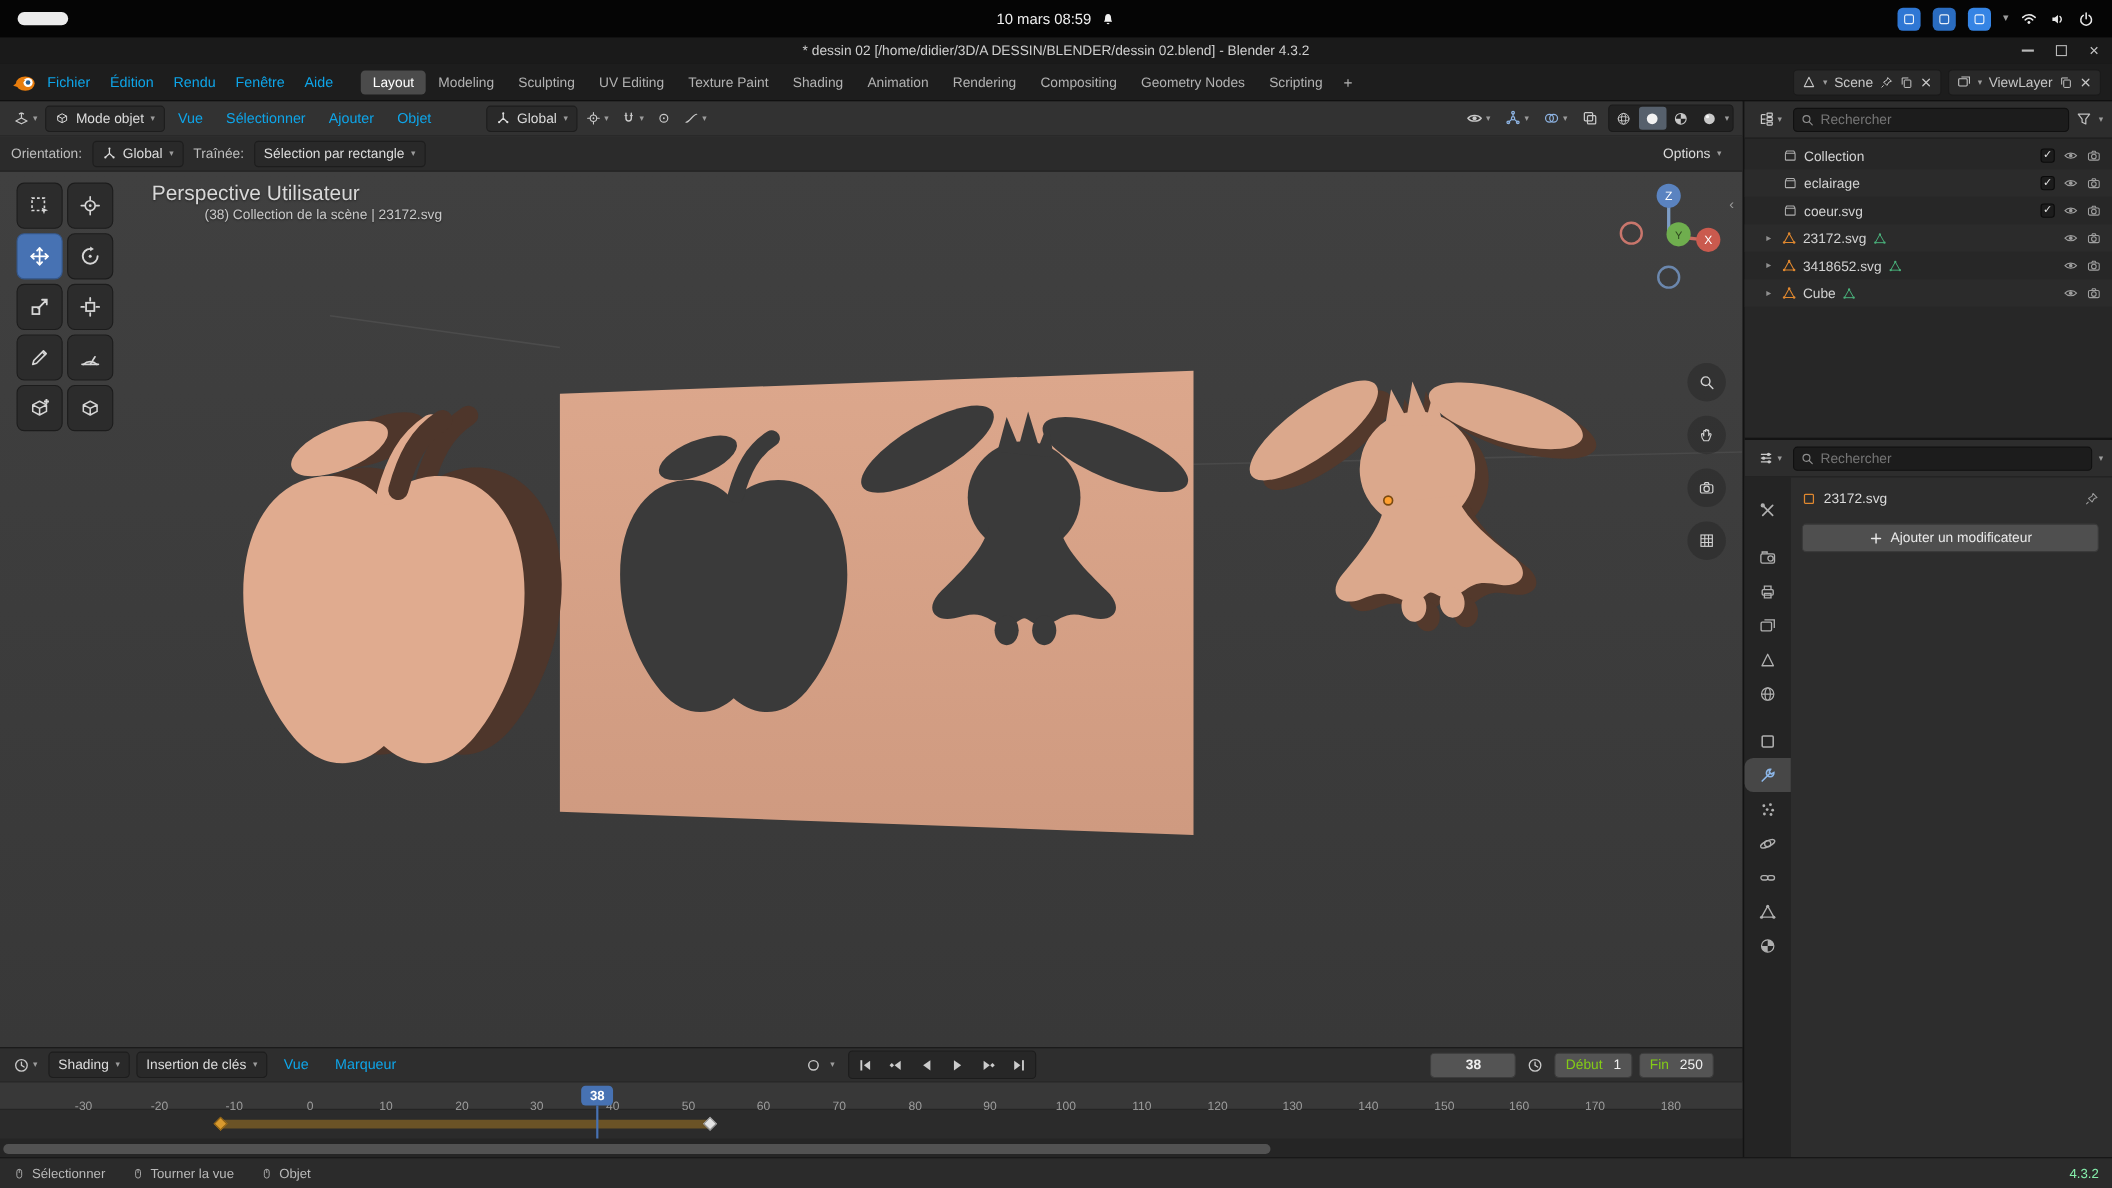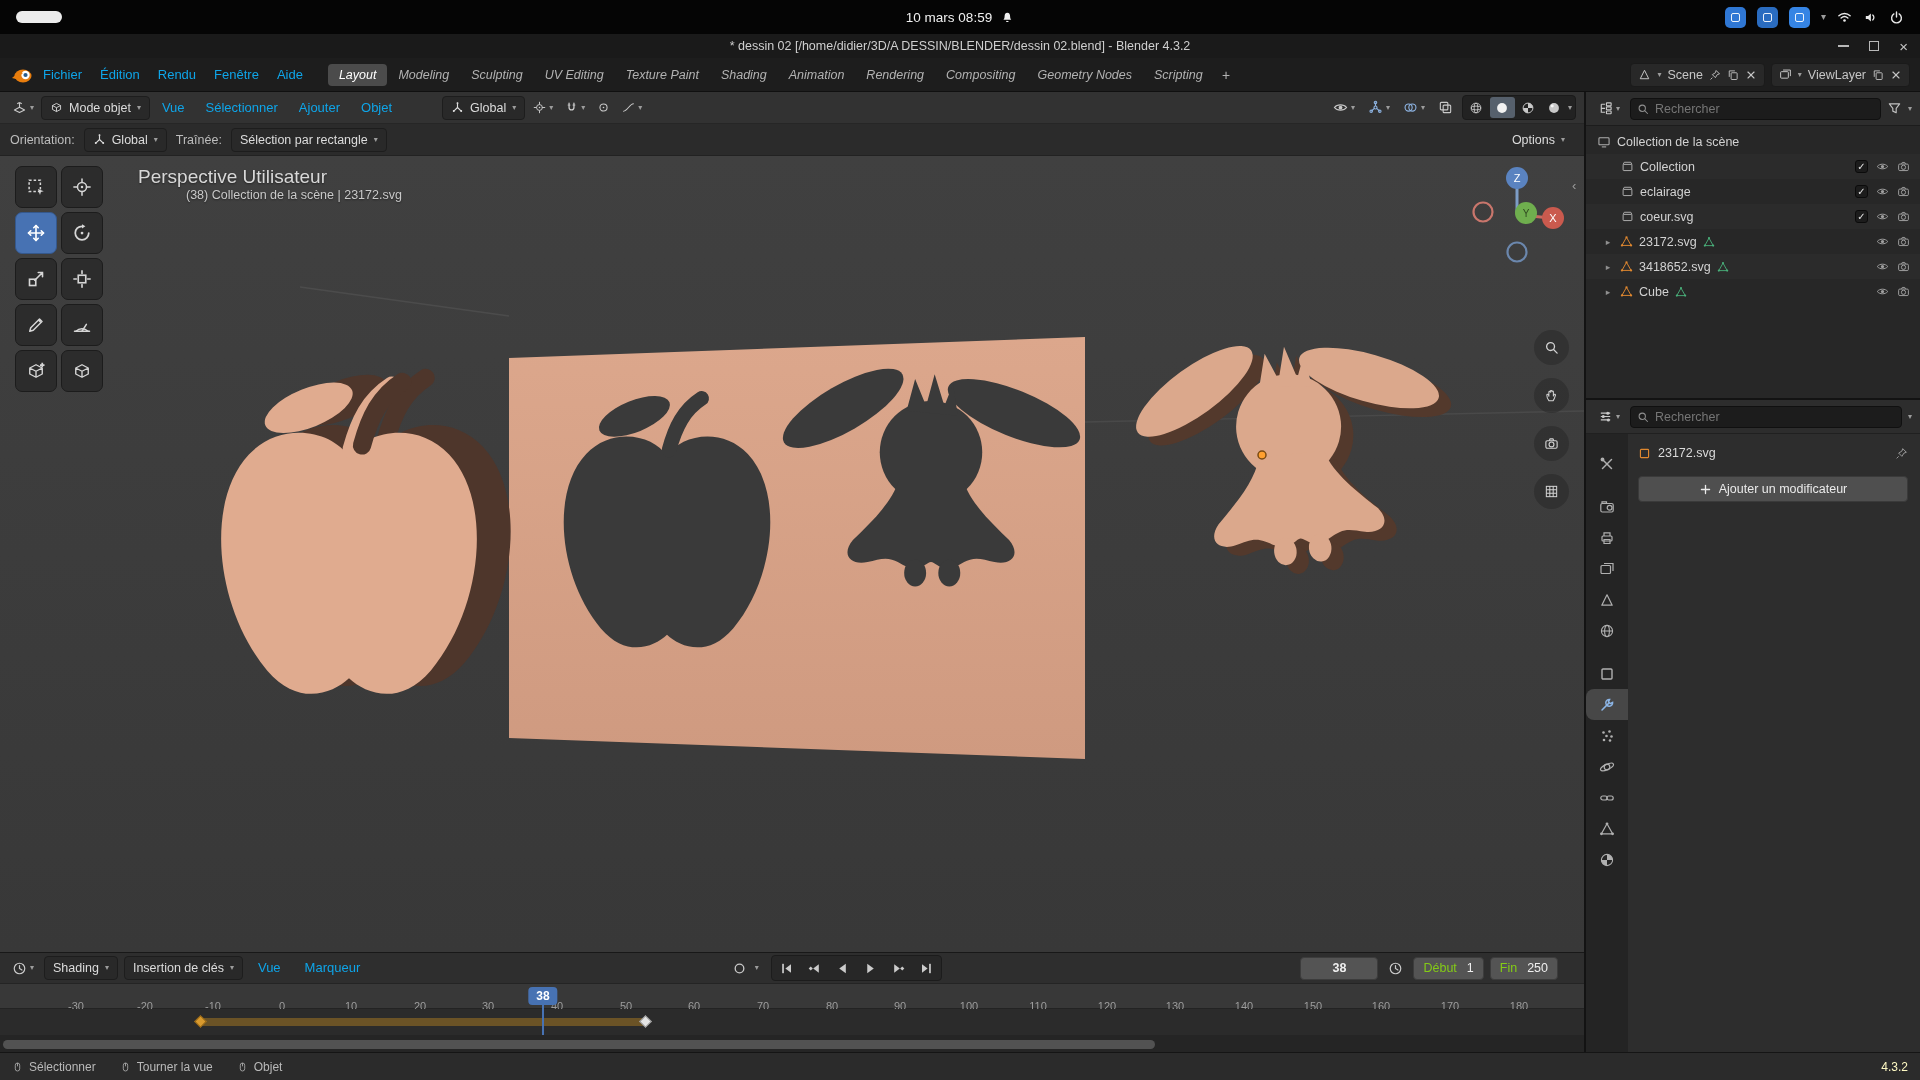--- a/index.html
+++ b/index.html
@@ -17,21 +17,21 @@
   .appind i{display:block;width:9px;height:9px;border:1.5px solid rgba(255,255,255,.9);border-radius:2px;}
   
   .titlebar{position:absolute;top:34px;left:0;right:0;height:24px;background:#1a1a1a;display:flex;align-items:center;justify-content:center;color:#cfcfcf;font-size:12.5px;z-index:49;}
   .winctl{position:absolute;right:12px;top:0;height:24px;display:flex;gap:20px;align-items:center;color:#b8b8b8;}
   .wmin{width:11px;height:2px;background:#b8b8b8;}
   .wmax{width:10px;height:10px;border:1.5px solid #b8b8b8;}
   .wclose{font-size:15px;line-height:1;color:#c4c4c4;}
   
   .menubar{position:absolute;top:58px;left:0;right:0;height:34px;background:#1d1d1d;border-bottom:1px solid #101010;display:flex;align-items:center;padding:0 10px;z-index:48;}
   .menu{padding:0 9px;height:24px;line-height:24px;color:#0ea5e9;font-size:13px;border-radius:4px;}
-  .wstabs{display:flex;align-items:center;margin-left:16px;font-style:italic;}
+  .wstabs{display:flex;align-items:center;margin-left:16px;}
   .wstab{padding:4px 11px;color:#b2b2b2;font-size:12.5px;border-radius:4px;white-space:nowrap;}
   .wstab.active{background:#4b4b4b;color:#ffffff;}
   .wsplus{color:#b2b2b2;padding:2px 8px;font-size:14px;}
   .topright{margin-left:auto;display:flex;align-items:center;gap:6px;color:#c6c6c6;}
   .pill{display:flex;align-items:center;gap:6px;background:#282828;border:1px solid #1a1a1a;border-radius:4px;height:24px;padding:0 7px;font-size:12.5px;}
   
   .main{position:absolute;top:92px;bottom:28px;left:0;right:0;display:flex;}
   .leftcol{width:1584px;display:flex;flex-direction:column;}
   .viewport{flex:1;position:relative;background:#3c3c3c;overflow:hidden;}
   .vph1{height:32px;background:#323232;border-bottom:1px solid #262626;display:flex;align-items:center;padding:0 8px;gap:3px;position:relative;z-index:6;}
@@ -109,21 +109,21 @@
   .ptab.active{background:#474747;border-radius:8px 0 0 8px;color:#8cb6e8;}
   .tgap{height:12px;}
   .pr-content{flex:1;padding:12px 12px 0 10px;}
   .pr-crumb{display:flex;align-items:center;gap:7px;color:#dadada;font-size:12.5px;}
   .pr-crumb .pinr{margin-left:auto;color:#999;}
   .addmod{margin-top:16px;width:100%;height:26px;background:#4f4f4f;border:1px solid #3a3a3a;border-radius:4px;color:#eaeaea;font-size:12.5px;display:flex;align-items:center;justify-content:center;gap:7px;}
   
   .statusbar{position:absolute;left:0;right:0;bottom:0;height:28px;background:#2b2b2b;border-top:1px solid #151515;display:flex;align-items:center;gap:24px;padding:0 12px;color:#b9b9b9;font-size:12px;z-index:40;}
   .sb-item{display:flex;align-items:center;gap:6px;}
   .mouse{width:11px;height:14px;color:#a8a8a8;}
-  .sb-ver{margin-left:auto;color:#fef9c3;}
+  .sb-ver{margin-left:auto;color:#86efac;}
   text{user-select:none}
 </style>
 </head>
 <body>
 
 <svg width="0" height="0" style="position:absolute" aria-hidden="true">
 <defs>
 <symbol id="s-mag" viewBox="0 0 16 16">
         <g stroke="currentColor" fill="none" stroke-width="1.4" stroke-linecap="round">
           <circle cx="7" cy="7" r="4.2"></circle>
@@ -1000,26 +1000,20 @@
               <use href="#s-mag"></use>
             </svg>
           <input placeholder="Rechercher" style="">
         </div>
         <svg class="ic">
             <use href="#s-funnel"></use>
           </svg>
         <span class="chev">▾</span>
       </div>
       <div class="ol-rows">
-        <div class="ol-row root">
-          <svg class="ic s14 dim">
-              <use href="#s-screen"></use>
-            </svg>
-          <span>Collection de la scène</span>
-        </div>
         <div class="ol-row">
           <span class="ol-ind"></span>
           <svg class="ic s13 dim">
               <use href="#s-box"></use>
             </svg>
           <span>Collection</span>
           <span class="ol-toggles">
             <span class="cb">✓</span>
             <svg class="ic s13">
                 <use href="#s-eye"></use>

